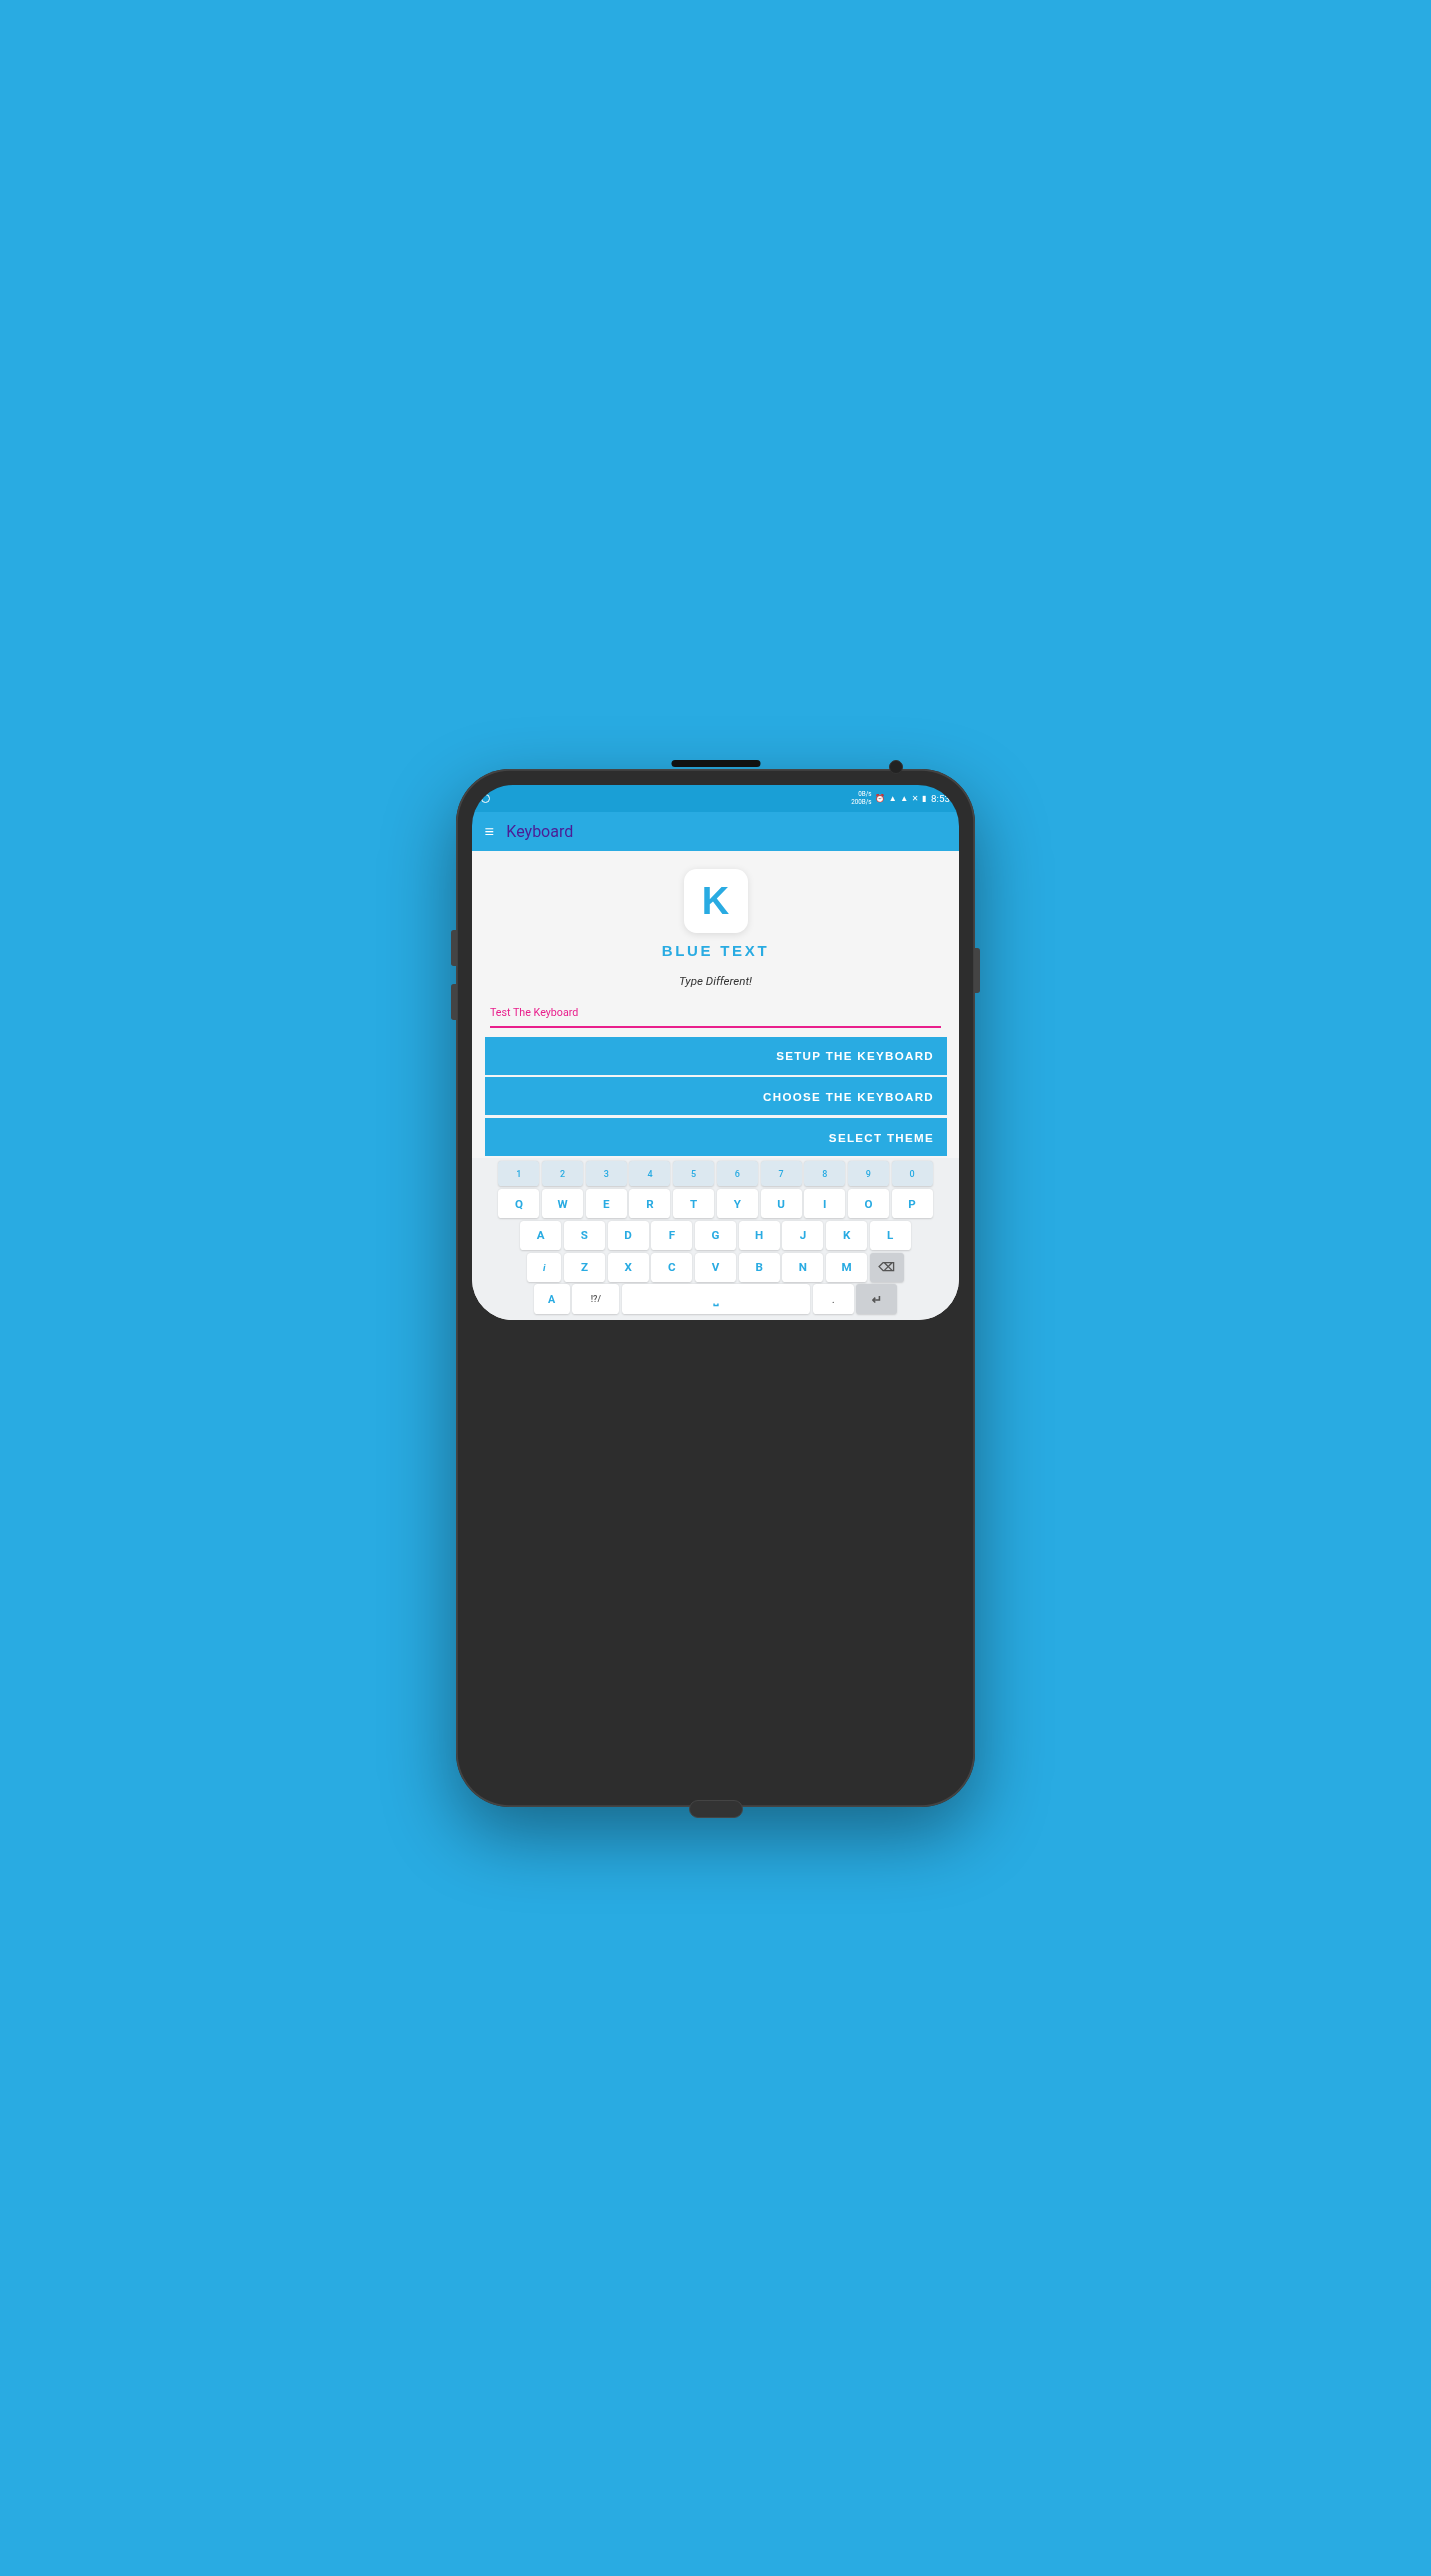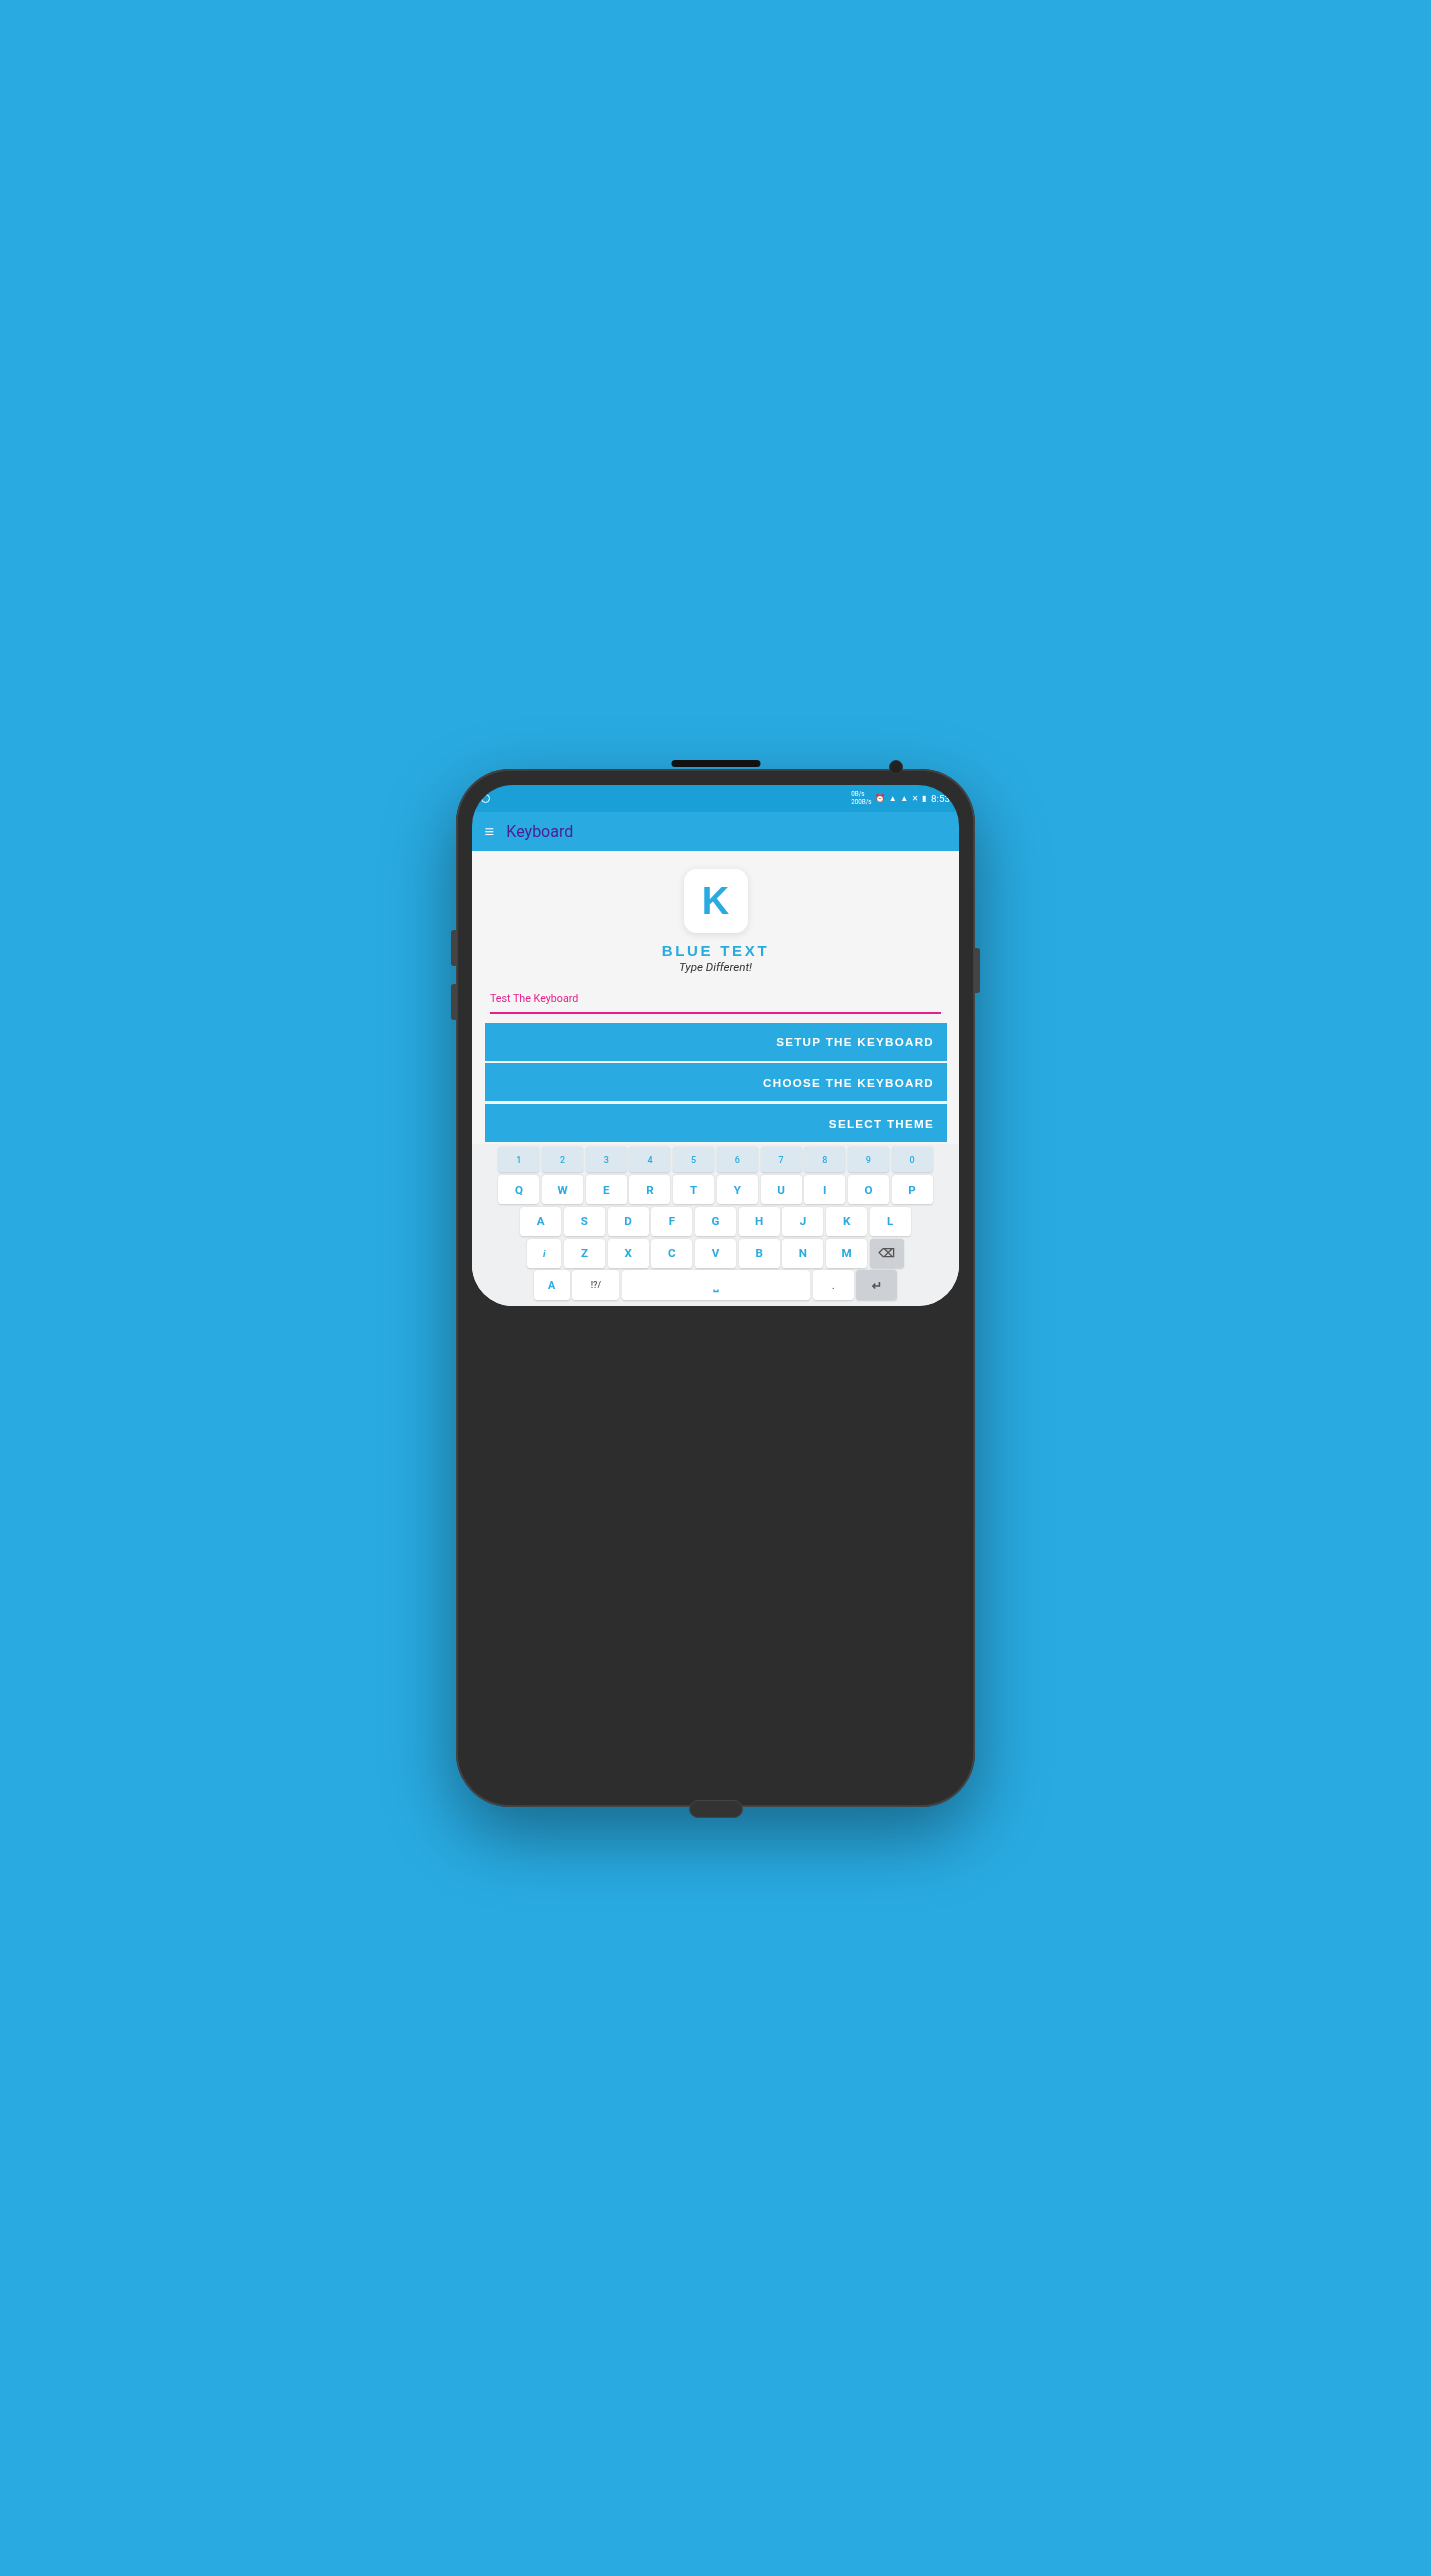--- a/index.html
+++ b/index.html
@@ -131,21 +131,21 @@
       align-items: center;
       gap: 3.6px;
       font-size: 8px;
       color: white;
     }
 
     .status-data {
       font-size: 6.3px;
       color: white;
       line-height: 1.2;
-      text-align: left;
+      text-align: right;
     }
 
     .status-time {
       font-size: 9.8px;
       font-weight: normal;
       color: white;
       margin-left: 1px;
     }
 
     
@@ -212,21 +212,21 @@
       font-weight: 700;
       color: #29abe2;
       letter-spacing: 2.7px;
       font-family: Arial, sans-serif;
     }
 
     .app-tagline {
       font-size: 11.6px;
       color: #333;
       font-style: italic;
-      margin-top: 1px;
+      margin-top: 15px;
     }
 
     
     .input-section {
       padding: 5.4px 18px 9px;
     }
 
     .input-label {
       color: #e91e8c;
       font-size: 10.7px;

